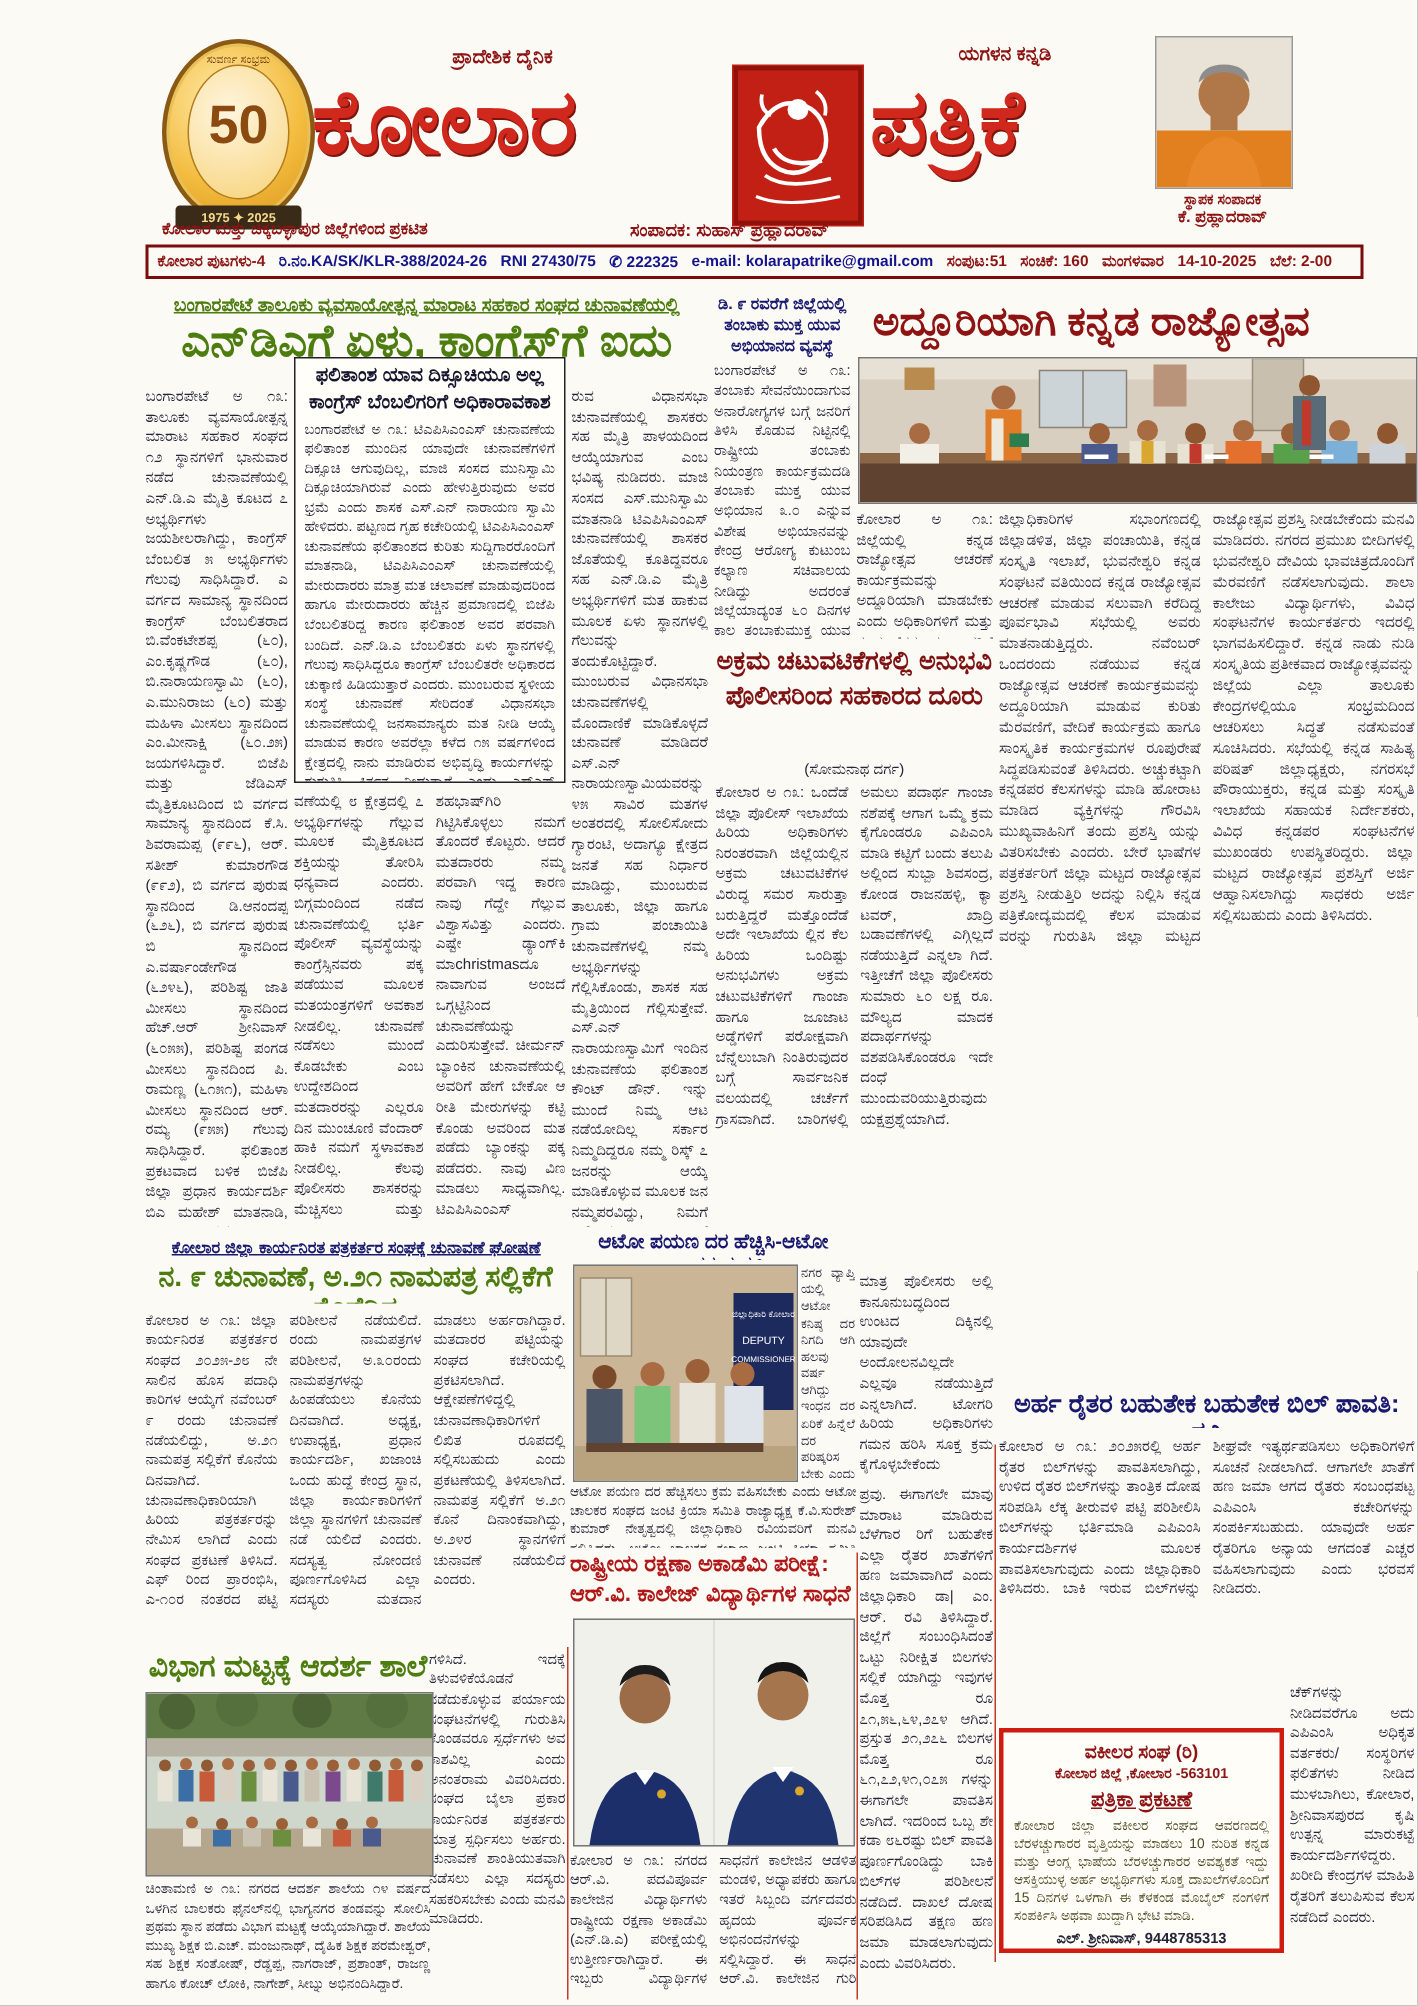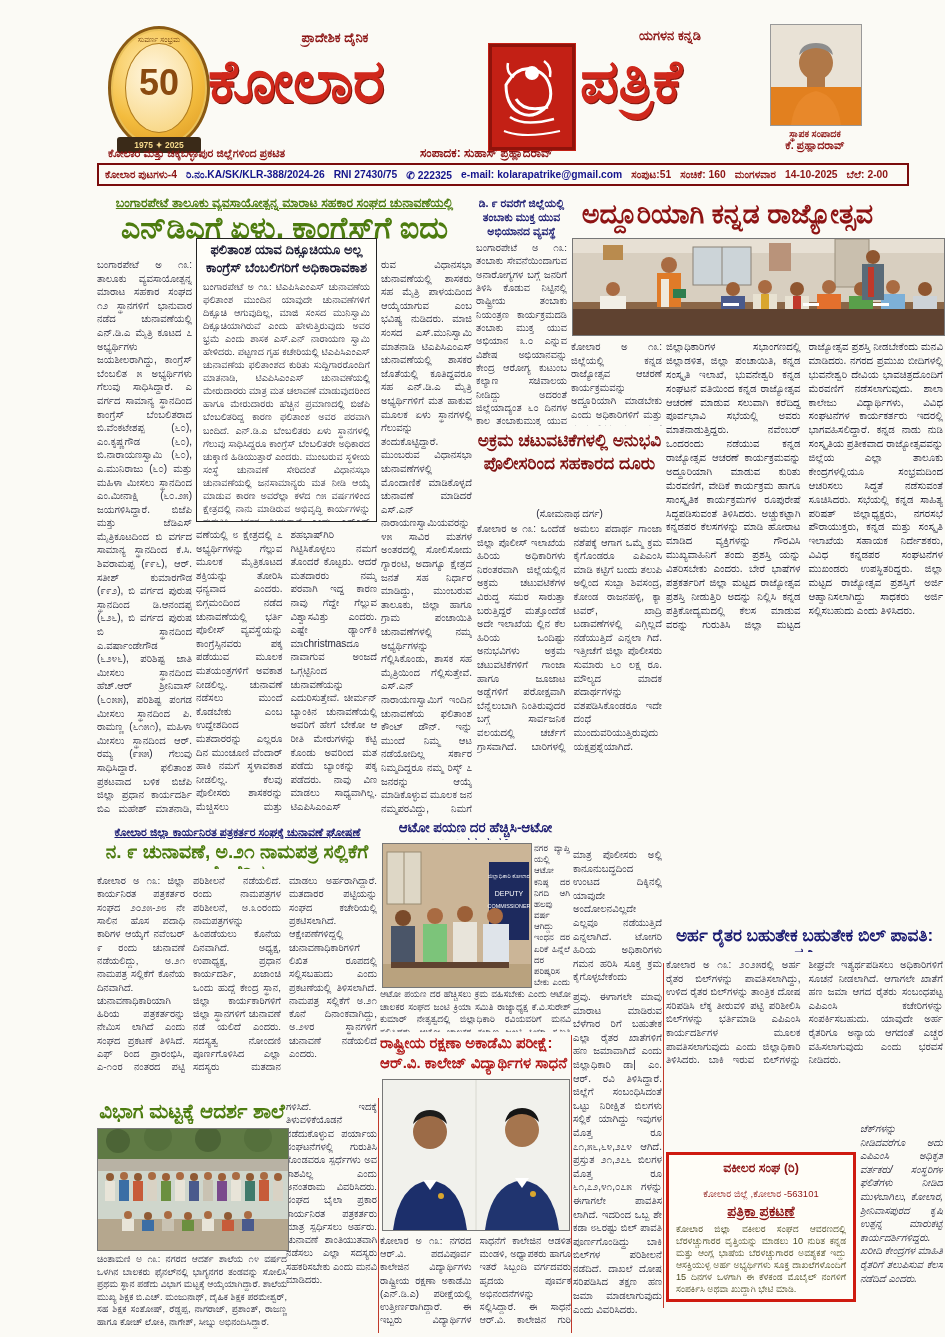--- a/index.html
+++ b/index.html
@@ -269,25 +269,25 @@
         <circle cx="150" cy="86" r="4" fill="#a96b42"></circle>
           <rect x="144" y="90" width="12" height="12" fill="#4a5a8c"></rect>
       </g>
     </svg>
   </div>
   <div class="b txt" style="left:97px;top:1253px;width:190px;height:80px;font-size:9.2px;">ಚಿಂತಾಮಣಿ ಅ ೧೩: ನಗರದ ಆದರ್ಶ ಶಾಲೆಯ ೧೪ ವರ್ಷದ ಒಳಗಿನ ಬಾಲಕರು ಫೈನಲ್‌ನಲ್ಲಿ ಭಾಗ್ಯನಗರ ತಂಡವನ್ನು ಸೋಲಿಸಿ ಪ್ರಥಮ ಸ್ಥಾನ ಪಡೆದು ವಿಭಾಗ ಮಟ್ಟಕ್ಕೆ ಆಯ್ಕೆಯಾಗಿದ್ದಾರೆ. ಶಾಲೆಯ ಮುಖ್ಯ ಶಿಕ್ಷಕ ಬಿ.ಎಚ್. ಮಂಜುನಾಥ್, ದೈಹಿಕ ಶಿಕ್ಷಕ ಪರಮೇಶ್ವರ್, ಸಹ ಶಿಕ್ಷಕ ಸಂತೋಷ್, ರೆಡ್ಡಪ್ಪ, ನಾಗರಾಜ್, ಪ್ರಶಾಂತ್, ರಾಜಣ್ಣ ಹಾಗೂ ಕೋಚ್ ಲೋಕಿ, ನಾಗೇಶ್, ಸೀಬ್ನು ಅಭಿನಂದಿಸಿದ್ದಾರೆ.</div>
 
   <div class="b hl navy" style="left:666px;top:926px;width:277px;height:26px;font-size:17px;">ಅರ್ಹ ರೈತರ ಬಹುತೇಕ ಬಹುತೇಕ ಬಿಲ್ ಪಾವತಿ: ರವಿ</div>
   <div class="b txt txt2" style="left:666px;top:958px;width:277px;height:158px;">ಕೋಲಾರ ಅ ೧೩: ೨೦೨೫ರಲ್ಲಿ ಅರ್ಹ ರೈತರ ಬಿಲ್‌ಗಳನ್ನು ಪಾವತಿಸಲಾಗಿದ್ದು, ಉಳಿದ ರೈತರ ಬಿಲ್‌ಗಳನ್ನು ತಾಂತ್ರಿಕ ದೋಷ ಸರಿಪಡಿಸಿ ಲೆಕ್ಕ ತೀರುವಳಿ ಪಟ್ಟಿ ಪರಿಶೀಲಿಸಿ ಬಿಲ್‌ಗಳನ್ನು ಭರ್ತಿಮಾಡಿ ಎಪಿಎಂಸಿ ಕಾರ್ಯದರ್ಶಿಗಳ ಮೂಲಕ ಪಾವತಿಸಲಾಗುವುದು ಎಂದು ಜಿಲ್ಲಾಧಿಕಾರಿ ತಿಳಿಸಿದರು. ಬಾಕಿ ಇರುವ ಬಿಲ್‌ಗಳನ್ನು ಶೀಘ್ರವೇ ಇತ್ಯರ್ಥಪಡಿಸಲು ಅಧಿಕಾರಿಗಳಿಗೆ ಸೂಚನೆ ನೀಡಲಾಗಿದೆ. ಆಗಾಗಲೇ ಖಾತೆಗೆ ಹಣ ಜಮಾ ಆಗದ ರೈತರು ಸಂಬಂಧಪಟ್ಟ ಎಪಿಎಂಸಿ ಕಚೇರಿಗಳನ್ನು ಸಂಪರ್ಕಿಸಬಹುದು. ಯಾವುದೇ ಅರ್ಹ ರೈತರಿಗೂ ಅನ್ಯಾಯ ಆಗದಂತೆ ಎಚ್ಚರ ವಹಿಸಲಾಗುವುದು ಎಂದು ಭರವಸೆ ನೀಡಿದರು.</div>
   <div class="b txt" style="left:573px;top:990px;width:89px;height:342px;">ಪ್ರವು. ಈಗಾಗಲೇ ಮಾವು ಮಾರಾಟ ಮಾಡಿರುವ ಬೆಳೆಗಾರ ರಿಗೆ ಬಹುತೇಕ ಎಲ್ಲಾ ರೈತರ ಖಾತೆಗಳಿಗೆ ಹಣ ಜಮಾವಾಗಿದೆ ಎಂದು ಜಿಲ್ಲಾಧಿಕಾರಿ ಡಾ| ಎಂ. ಆರ್. ರವಿ ತಿಳಿಸಿದ್ದಾರೆ. ಜಿಲ್ಲೆಗೆ ಸಂಬಂಧಿಸಿದಂತೆ ಒಟ್ಟು ನಿರೀಕ್ಷಿತ ಬಿಲಗಳು ಸಲ್ಲಿಕೆ ಯಾಗಿದ್ದು ಇವುಗಳ ಮೊತ್ತ ರೂ ೭೧,೫೬,೬೪,೨೭೪ ಆಗಿದೆ. ಪ್ರಸ್ತುತ ೨೧,೨೭೬ ಬಿಲಗಳ ಮೊತ್ತ ರೂ ೬೧,೭೨,೪೧,೦೭೫ ಗಳನ್ನು ಈಗಾಗಲೇ ಪಾವತಿಸ ಲಾಗಿದೆ. ಇದರಿಂದ ಒಬ್ಬ ಶೇ ಕಡಾ ೮೬ರಷ್ಟು ಬಿಲ್ ಪಾವತಿ ಪೂರ್ಣಗೊಂಡಿದ್ದು ಬಾಕಿ ಬಿಲ್‌ಗಳ ಪರಿಶೀಲನೆ ನಡೆದಿದೆ. ದಾಖಲೆ ದೋಷ ಸರಿಪಡಿಸಿದ ತಕ್ಷಣ ಹಣ ಜಮಾ ಮಾಡಲಾಗುವುದು ಎಂದು ವಿವರಿಸಿದರು.</div>
-  <div class="b txt" style="left:860px;top:1122px;width:83px;height:188px;font-style:italic;">ಚೆಕ್‌ಗಳನ್ನು ನೀಡಿದವರೆಗೂ ಅದು ಎಪಿಎಂಸಿ ಅಧಿಕೃತ ವರ್ತಕರು/ ಸಂಸ್ಥರಿಗಳ ಫಲಿತೆಗಳು ನೀಡಿದ ಮುಳಬಾಗಿಲು, ಕೋಲಾರ, ಶ್ರೀನಿವಾಸಪುರದ ಕೃಷಿ ಉತ್ಪನ್ನ ಮಾರುಕಟ್ಟೆ ಕಾರ್ಯದರ್ಶಿಗಳಿದ್ದರು. ಖರೀದಿ ಕೇಂದ್ರಗಳ ಮಾಹಿತಿ ರೈತರಿಗೆ ತಲುಪಿಸುವ ಕೆಲಸ ನಡೆದಿದೆ ಎಂದರು.</div>
+  <div class="b txt" style="left:860px;top:1122px;width:83px;height:188px;">ಚೆಕ್‌ಗಳನ್ನು ನೀಡಿದವರೆಗೂ ಅದು ಎಪಿಎಂಸಿ ಅಧಿಕೃತ ವರ್ತಕರು/ ಸಂಸ್ಥರಿಗಳ ಫಲಿತೆಗಳು ನೀಡಿದ ಮುಳಬಾಗಿಲು, ಕೋಲಾರ, ಶ್ರೀನಿವಾಸಪುರದ ಕೃಷಿ ಉತ್ಪನ್ನ ಮಾರುಕಟ್ಟೆ ಕಾರ್ಯದರ್ಶಿಗಳಿದ್ದರು. ಖರೀದಿ ಕೇಂದ್ರಗಳ ಮಾಹಿತಿ ರೈತರಿಗೆ ತಲುಪಿಸುವ ಕೆಲಸ ನಡೆದಿದೆ ಎಂದರು.</div>
 
   <div class="b advbox" style="left:666px;top:1152px;width:190px;height:150px;box-sizing:border-box;">
     <div class="maroon" style="font-size:12.5px;font-weight:bold;">ವಕೀಲರ ಸಂಘ (ರಿ)</div>
-    <div class="maroon" style="font-size:9.5px;font-weight:normal;margin-top:12px;">ಕೋಲಾರ ಜಿಲ್ಲೆ ,ಕೋಲಾರ -563101</div>
+    <div class="maroon" style="font-size:9.5px;font-weight:bold;margin-top:1px;">ಕೋಲಾರ ಜಿಲ್ಲೆ ,ಕೋಲಾರ -563101</div>
     <div class="maroon" style="font-size:14px;font-weight:bold;text-decoration:underline;margin-top:3px;">ಪತ್ರಿಕಾ ಪ್ರಕಟಣೆ</div>
     <div class="para">ಕೋಲಾರ ಜಿಲ್ಲಾ ವಕೀಲರ ಸಂಘದ ಆವರಣದಲ್ಲಿ ಬೆರಳಚ್ಚುಗಾರರ ವೃತ್ತಿಯನ್ನು ಮಾಡಲು 10 ನುರಿತ ಕನ್ನಡ ಮತ್ತು ಆಂಗ್ಲ ಭಾಷೆಯ ಬೆರಳಚ್ಚುಗಾರರ ಅವಶ್ಯಕತೆ ಇದ್ದು ಆಸಕ್ತಿಯುಳ್ಳ ಅರ್ಹ ಅಭ್ಯರ್ಥಿಗಳು ಸೂಕ್ತ ದಾಖಲೆಗಳೊಂದಿಗೆ 15 ದಿನಗಳ ಒಳಗಾಗಿ ಈ ಕೆಳಕಂಡ ಮೊಬೈಲ್ ನಂಗಳಿಗೆ ಸಂಪರ್ಕಿಸಿ ಅಥವಾ ಖುದ್ದಾಗಿ ಭೇಟಿ ಮಾಡಿ.</div>
     <div class="sig">ಎಲ್. ಶ್ರೀನಿವಾಸ್, 9448785313</div>
     <div class="sigr">ಅಧ್ಯಕ್ಷರು, ವಕೀಲರ ಸಂಘ, ಕೋಲಾರ.</div>
     <div class="sig">ಕೆ.ವಿ. ಆದರ್ಶ್, 9141412527</div>
     <div class="sigr">ಪ್ರಧಾನ ಕಾರ್ಯದರ್ಶಿ.</div>
   </div>
 
   <div class="b vrule" style="left:378px;top:1098px;height:235px;"></div>
   <div class="b vrule" style="left:571px;top:1035px;height:298px;"></div>

